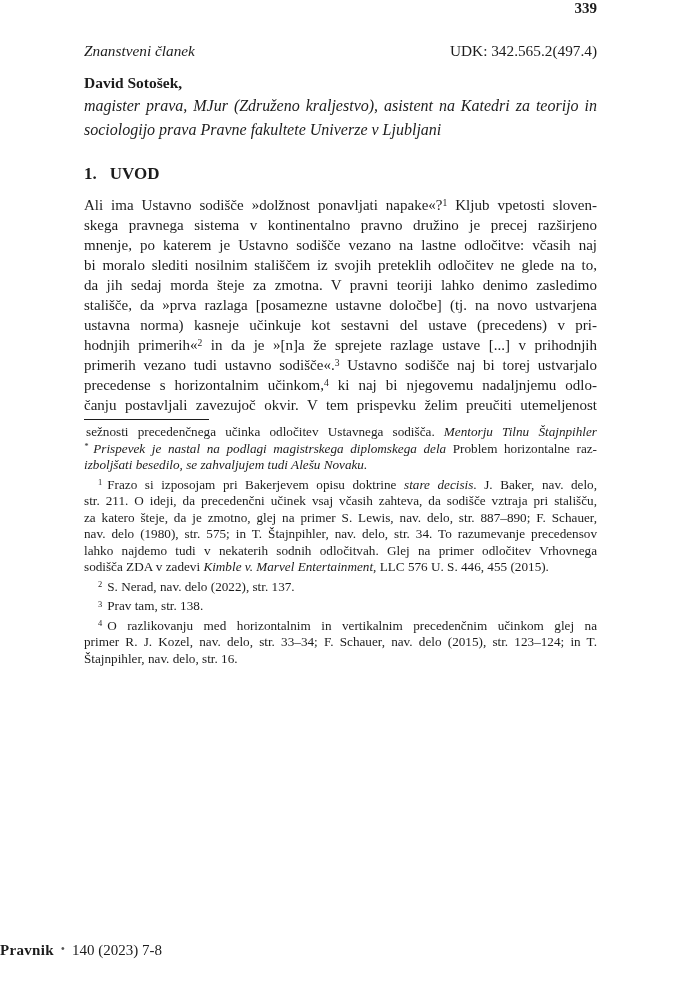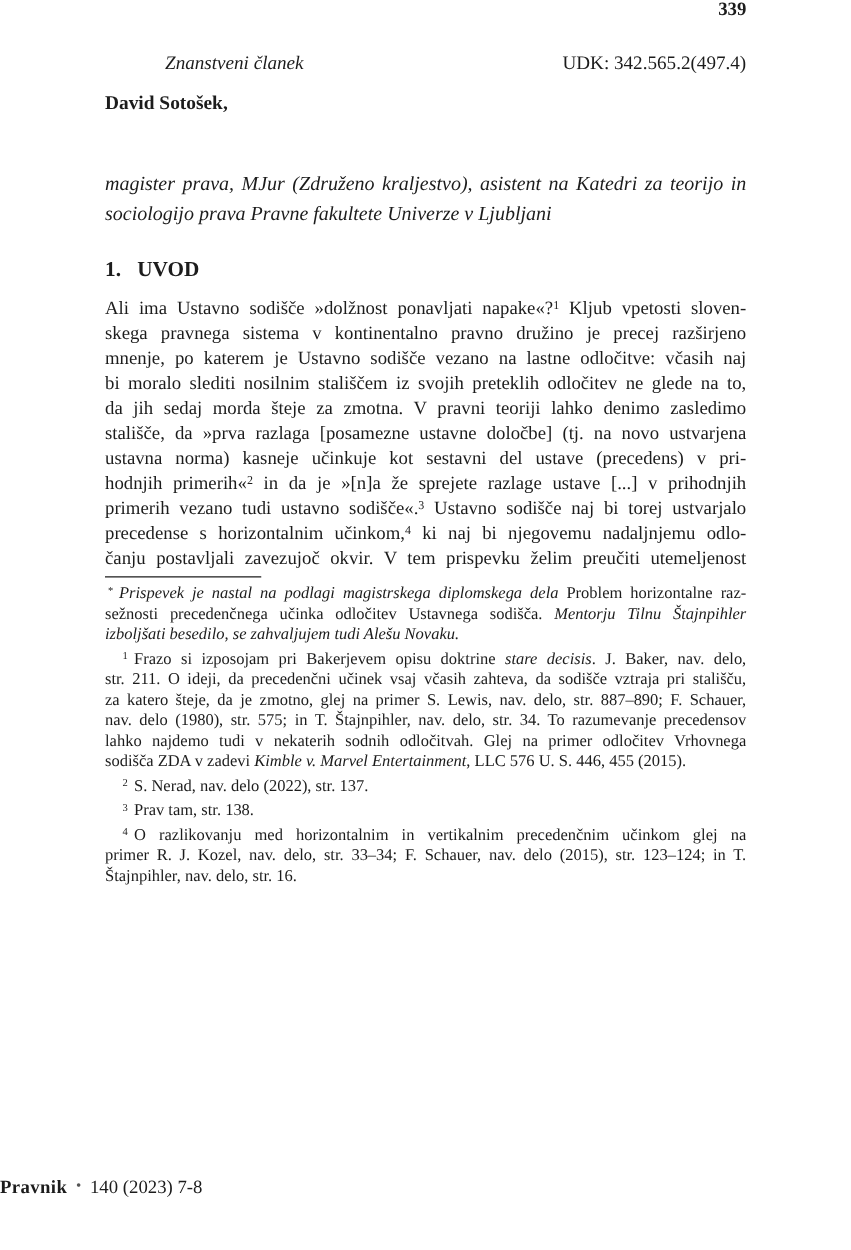--- a/index.html
+++ b/index.html
@@ -3,26 +3,26 @@
 <meta charset="utf-8">
 <style>
   html,body{margin:0;padding:0;background:#e8e8e8;}
   .page{
     width:681px;height:1000px;margin:0 auto;background:#ffffff;
     position:relative;box-sizing:border-box;padding:0 84px;
     font-family:"Liberation Serif", serif;color:#1c1c1c;overflow:hidden;
   }
   .it{font-style:italic;}
   .pageno{text-align:right;font-weight:bold;font-size:15px;line-height:16px;}
-  .metarow{margin-top:25px;display:flex;justify-content:space-between;font-size:15.3px;line-height:19px;margin-left:48px;}
+  .metarow{margin-top:25px;display:flex;justify-content:space-between;font-size:15.3px;line-height:19px;}
   .title{margin:112px 0 0 0;font-size:23.5px;line-height:34px;font-weight:bold;letter-spacing:0.4px;}
   .title sup{font-size:55%;top:-0.55em;}
   sup{font-size:64%;line-height:0;position:relative;vertical-align:baseline;top:-0.4em;}
   .author-name{margin-top:12px;font-size:15.5px;line-height:22px;font-weight:bold;}
-  .aff{font-size:16px;line-height:24px;margin-top:42px;}
+  .aff{font-size:16px;line-height:24px;}
   .sec{margin:21px 0 0 0;font-size:17px;line-height:22px;font-weight:bold;}
   .secnum{margin-right:13px;}
   .body{margin-top:10px;font-size:15px;line-height:20px;}
   .tline{text-align:justify;text-align-last:justify;}
   .tline.nj{text-align-last:left;}
   .fnrule{margin-top:4px;width:125px;border-top:1px solid #1c1c1c;height:0;}
   .fns{margin-top:4px;font-size:13.2px;line-height:16.5px;}
   .fn{margin-bottom:3px;}
   .fn .tline:first-child{text-indent:14px;}
   .fn.fn-star .tline:first-child{text-indent:2px;}
@@ -65,22 +65,22 @@
       <div class="tline"><span>hodnjih primerih«</span><sup>2</sup><span> in da je »[n]a že sprejete razlage ustave [...] v prihodnjih</span></div>
       <div class="tline"><span>primerih vezano tudi ustavno sodišče«.</span><sup>3</sup><span> Ustavno sodišče naj bi torej ustvarjalo</span></div>
       <div class="tline"><span>precedense s horizontalnim učinkom,</span><sup>4</sup><span> ki naj bi njegovemu nadaljnjemu odlo-</span></div>
       <div class="tline"><span>čanju postavljali zavezujoč okvir. V tem prispevku želim preučiti utemeljenost</span></div>
     </div>
 
   <div class="fnrule"></div>
 
   <div class="fns">
     <div class="fn fn-star">
+        <div class="tline"><span>sežnosti precedenčnega učinka odločitev Ustavnega sodišča. </span><span class="it">Mentorju Tilnu Štajnpihler</span></div>
         <div class="tline"><sup class="it">*</sup><span class="it">Prispevek je nastal na podlagi magistrskega diplomskega dela </span><span>Problem horizontalne raz-</span></div>
-        <div class="tline"><span>sežnosti precedenčnega učinka odločitev Ustavnega sodišča. </span><span class="it">Mentorju Tilnu Štajnpihler</span></div>
         <div class="tline nj"><span class="it">izboljšati besedilo, se zahvaljujem tudi Alešu Novaku.</span></div>
       </div>
     <div class="fn">
         <div class="tline"><sup>1</sup><span>Frazo si izposojam pri Bakerjevem opisu doktrine </span><span class="it">stare decisis</span><span>. J. Baker, nav. delo,</span></div>
         <div class="tline"><span>str. 211. O ideji, da precedenčni učinek vsaj včasih zahteva, da sodišče vztraja pri stališču,</span></div>
         <div class="tline"><span>za katero šteje, da je zmotno, glej na primer S. Lewis, nav. delo, str. 887–890; F. Schauer,</span></div>
         <div class="tline"><span>nav. delo (1980), str. 575; in T. Štajnpihler, nav. delo, str. 34. To razumevanje precedensov</span></div>
         <div class="tline"><span>lahko najdemo tudi v nekaterih sodnih odločitvah. Glej na primer odločitev Vrhovnega</span></div>
         <div class="tline nj"><span>sodišča ZDA v zadevi </span><span class="it">Kimble v. Marvel Entertainment</span><span>, LLC 576 U. S. 446, 455 (2015).</span></div>
       </div>

